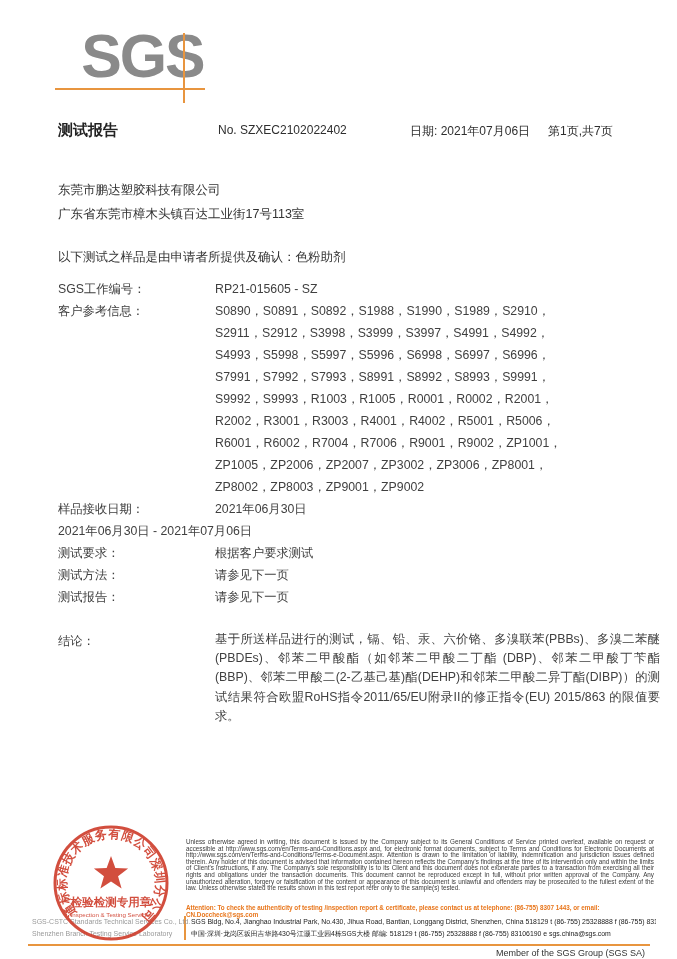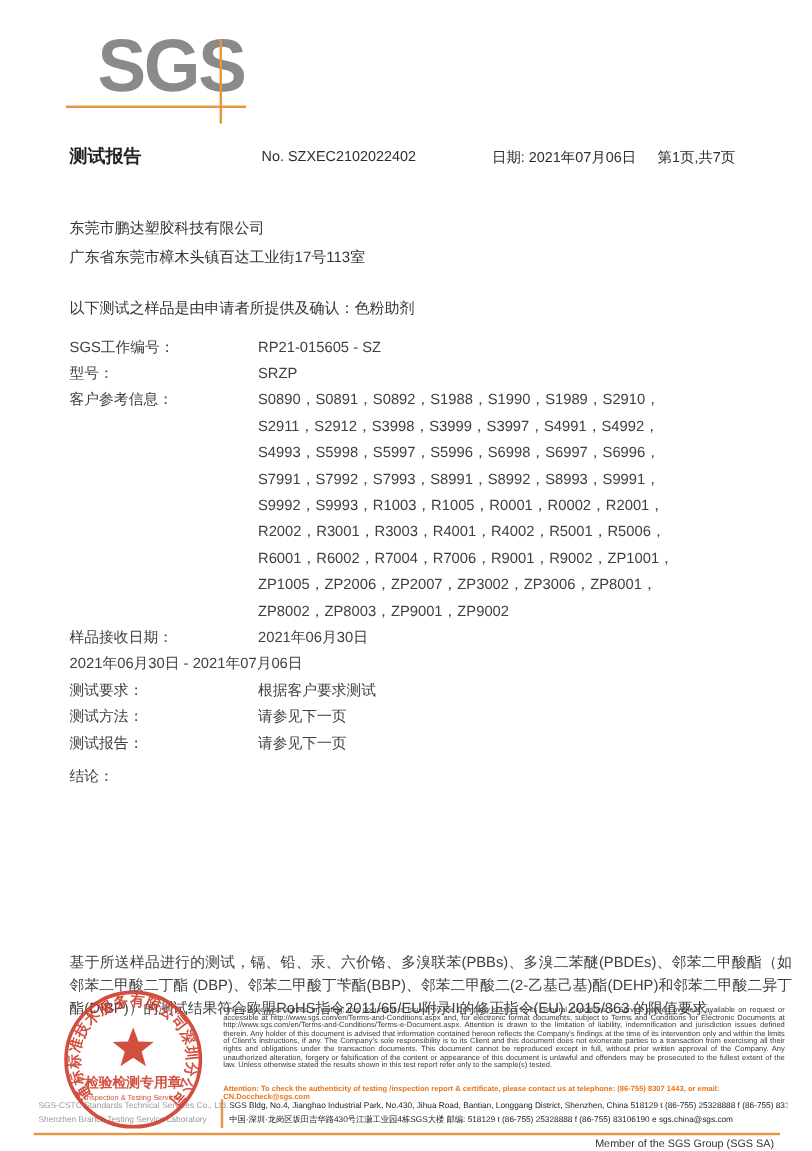--- a/index.html
+++ b/index.html
@@ -26,21 +26,21 @@
   
   .applicant { position:absolute; left:58px; top:162px; font-size:12.5px; line-height:24px; color:#333;margin-top:16px; }
   
   .intro { position:absolute; left:58px; top:249px; font-size:12.5px; color:#333; }
   
   .fields { position:absolute; left:58px; top:278px; width:602px; font-size:12.3px; color:#404040; }
   .frow { display:flex; align-items:flex-start; }
   .frow .lbl { width:157px; flex:0 0 157px; line-height:22px; }
   .frow .val { flex:1; line-height:22px; }
   .frow .val .ref-line { line-height:22px; white-space:nowrap; }
-  .frow.conclusion { margin-top:6px;flex-direction:column; }
+  .frow.conclusion { margin-top:22px; }
   .frow.conclusion .val { line-height:19.2px; text-align:justify; }
   
   .fineprint {
     position:absolute; left:186px; top:839px; width:468px;
     font-size:6.3px; line-height:6.6px; color:#3a3a3a; text-align:justify;
   }
   .attention {
     position:absolute; left:186px; top:905px; width:468px;
     font-size:6.3px; line-height:6.7px; font-weight:bold; color:#e8751a;
   }
@@ -74,24 +74,20 @@
     <div>东莞市鹏达塑胶科技有限公司</div>
     <div>广东省东莞市樟木头镇百达工业街17号113室</div>
   </div>
 
   <div class="intro">以下测试之样品是由申请者所提供及确认：色粉助剂</div>
 
   <div class="fields">
     <div class="frow">
       <div class="lbl">SGS工作编号：</div>
       <div class="val">RP21-015605 - SZ</div>
-    </div>
-    <div class="frow">
-      <div class="lbl">型号：</div>
-      <div class="val">SRZP</div>
     </div>
     <div class="frow">
       <div class="lbl">客户参考信息：</div>
       <div class="val">
         <div class="ref-line">S0890，S0891，S0892，S1988，S1990，S1989，S2910，</div>
         <div class="ref-line">S2911，S2912，S3998，S3999，S3997，S4991，S4992，</div>
         <div class="ref-line">S4993，S5998，S5997，S5996，S6998，S6997，S6996，</div>
         <div class="ref-line">S7991，S7992，S7993，S8991，S8992，S8993，S9991，</div>
         <div class="ref-line">S9992，S9993，R1003，R1005，R0001，R0002，R2001，</div>
         <div class="ref-line">R2002，R3001，R3003，R4001，R4002，R5001，R5006，</div>

